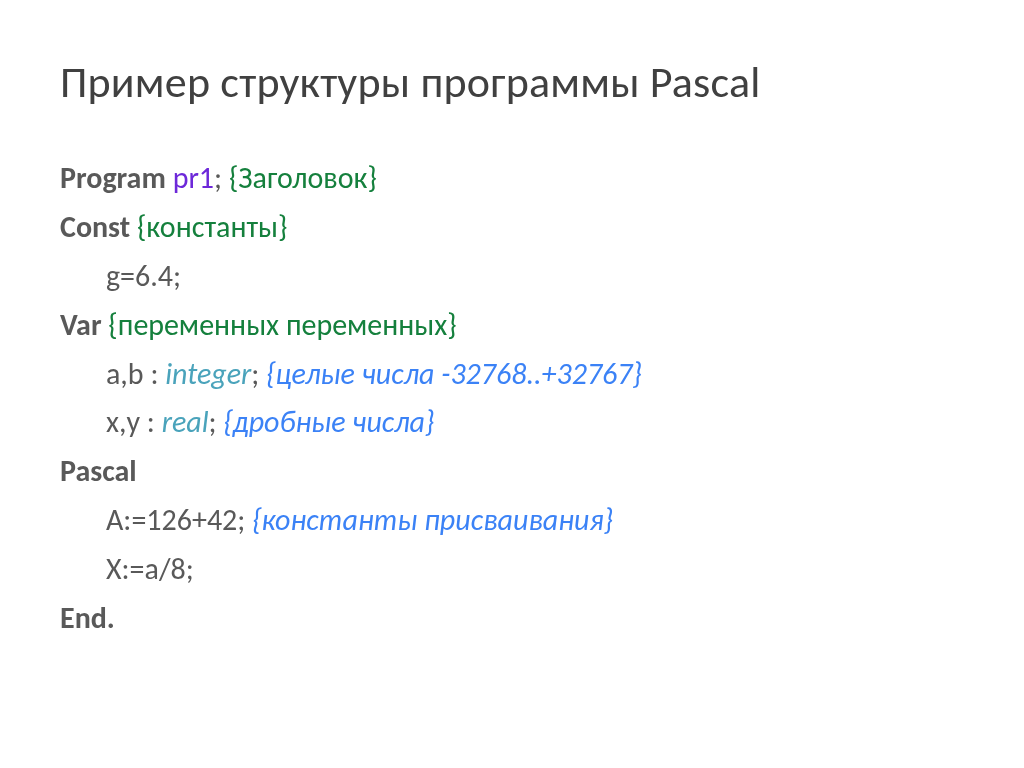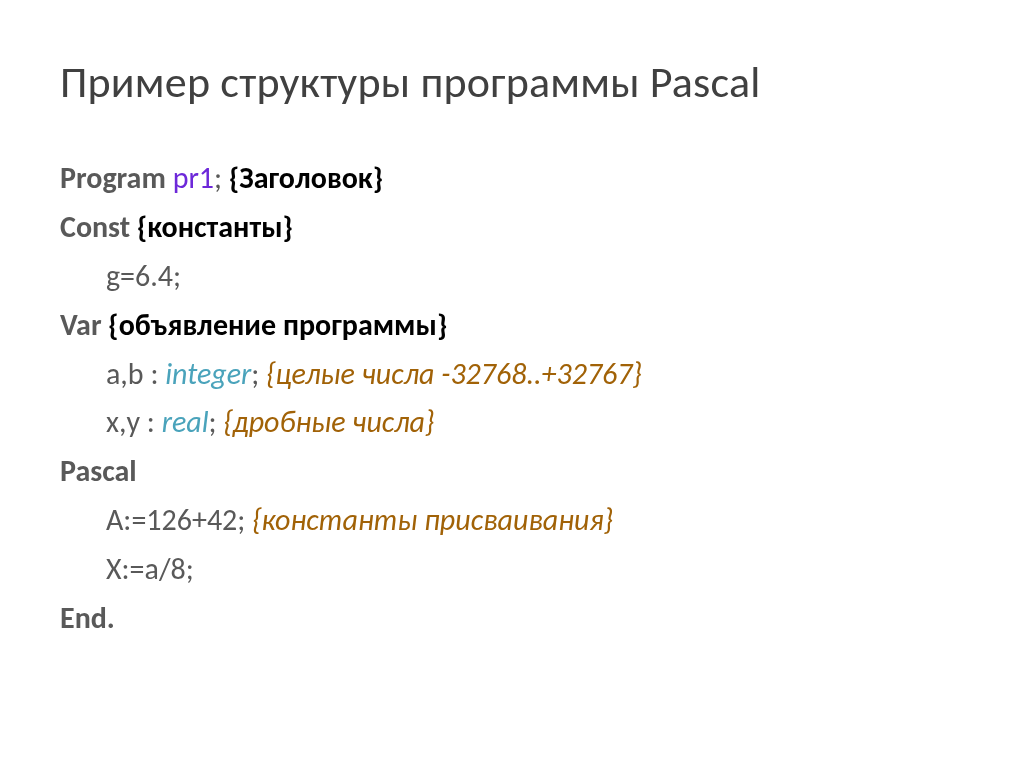--- a/index.html
+++ b/index.html
@@ -35,31 +35,30 @@
     padding-left: 46px;
   }
   .kw {
     font-weight: 700;
     color: #595959;
   }
   .name {
     color: #6d28d9; 
   }
   .cmt {
-    color: #000000; 
-    font-weight: bold;
+    color: #15803d; 
   }
   .type {
     font-style: italic;
     color: #4aa3bb; 
     text-align: right;
   }
   .cmt-it {
     font-style: italic;
-    color: #a16207;
+    color: #3b82f6;
   }
 </style>
 </head>
 <body>
 
 <div class="slide">
   <h1 class="title">Пример структуры программы Pascal</h1>
 
   <div class="code">
 
@@ -73,21 +72,21 @@
       <span class="kw">Const</span>
       <span> </span><span class="cmt">{константы}</span>
     </div>
 
     <div class="indent">
       <span>g=6.4;</span>
     </div>
 
     <div>
       <span class="kw">Var</span>
-      <span> </span><span class="cmt">{объявление программы}</span>
+      <span> </span><span class="cmt">{переменных переменных}</span>
     </div>
 
     <div class="indent">
       <span>a,b :</span>
       <span> </span><span class="type">integer</span><span>;</span>
       <span> </span><span class="cmt-it">{целые числа -32768..+32767}</span>
     </div>
 
     <div class="indent">
       <span>x,y :</span>

